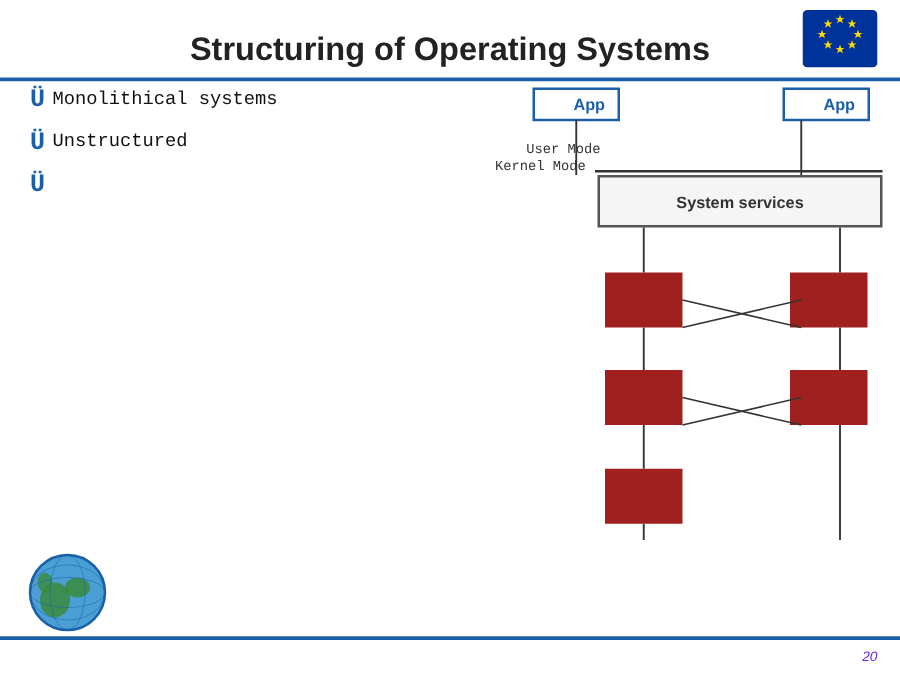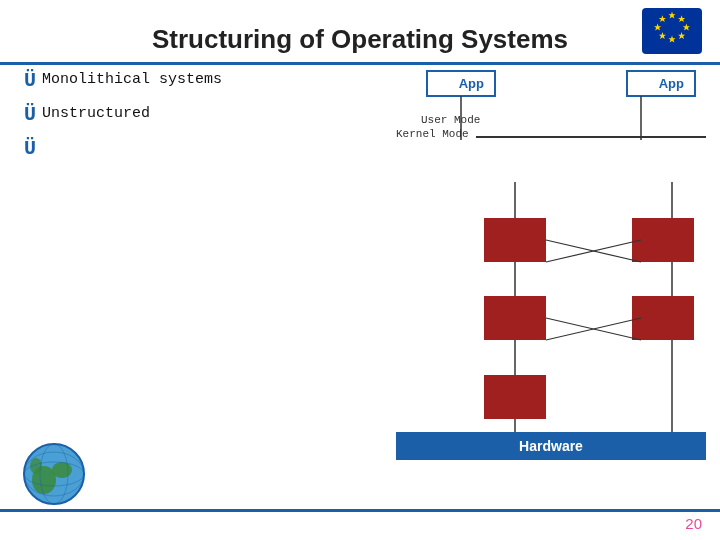--- a/index.html
+++ b/index.html
@@ -92,23 +92,24 @@
       left: 22px;
       width: 64px;
       height: 64px;
     }
 
     
     .page-num {
       position: absolute;
       bottom: 8px;
       right: 18px;
-      font-size: 15px;
-      color: #ec4899;
-      font-family: Arial, sans-serif;
+      font-size: 11px;
+      color: #6d28d9;
+      font-family: Arial, sans-serif;
+      font-style: italic;
     }
 
     
     .diagram {
       position: absolute;
       top: 70px;
       right: 14px;
       width: 310px;
       height: 390px;
     }
@@ -268,31 +269,31 @@
   <div class="diagram">
 
     <div class="app-box app-box-left">App</div>
     <div class="app-box app-box-right">App</div>
 
     <div class="mode-label user-mode-label">User Mode</div>
     <div class="mode-label kernel-mode-label">Kernel Mode</div>
 
     <div class="mode-line"></div>
 
+    <div class="system-services-box">System services</div>
 
     <div class="red-square" style="top:148px; left:88px; width:62px; height:44px;"></div>
     <div class="red-square" style="top:148px; right:12px; width:62px; height:44px;"></div>
 
     <div class="red-square" style="top:226px; left:88px; width:62px; height:44px;"></div>
     <div class="red-square" style="top:226px; right:12px; width:62px; height:44px;"></div>
 
     <div class="red-square" style="top:305px; left:88px; width:62px; height:44px;"></div>
 
 
-    <div class="hardware-bar">Hardware</div>
 
     <svg class="diagram-svg" viewBox="0 0 310 390" xmlns="http://www.w3.org/2000/svg">
 
       <line x1="65" y1="26" x2="65" y2="70" stroke="#333" stroke-width="1.5" marker-end="url(#arrow)"></line>
       <line x1="245" y1="26" x2="245" y2="70" stroke="#333" stroke-width="1.5"></line>
 
       <line x1="119" y1="112" x2="119" y2="148" stroke="#333" stroke-width="1.5"></line>
       <line x1="276" y1="112" x2="276" y2="148" stroke="#333" stroke-width="1.5"></line>
 
       <line x1="119" y1="192" x2="119" y2="226" stroke="#333" stroke-width="1.5"></line>

